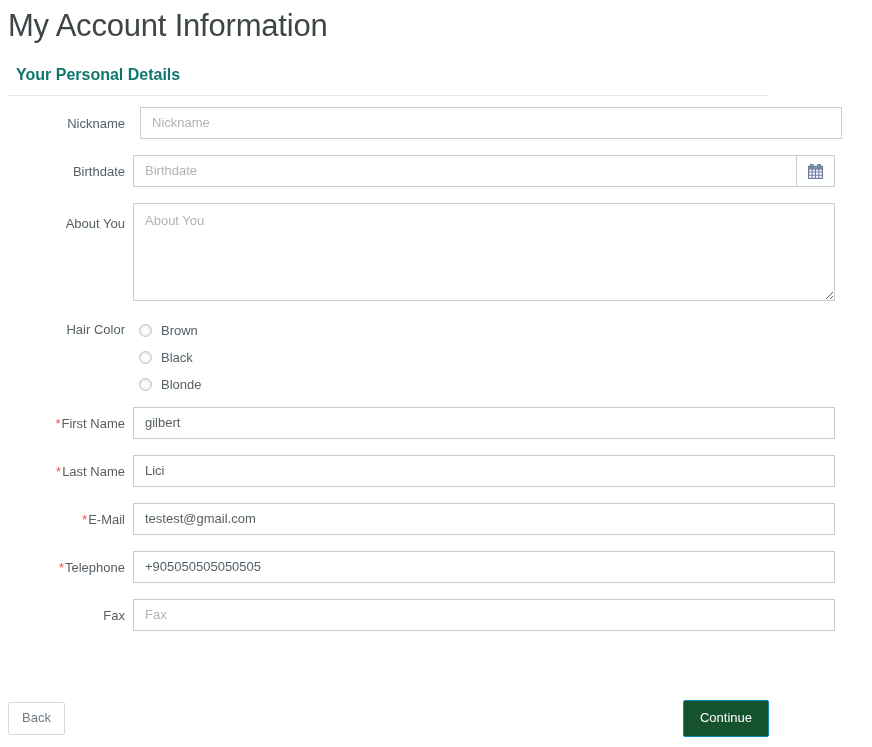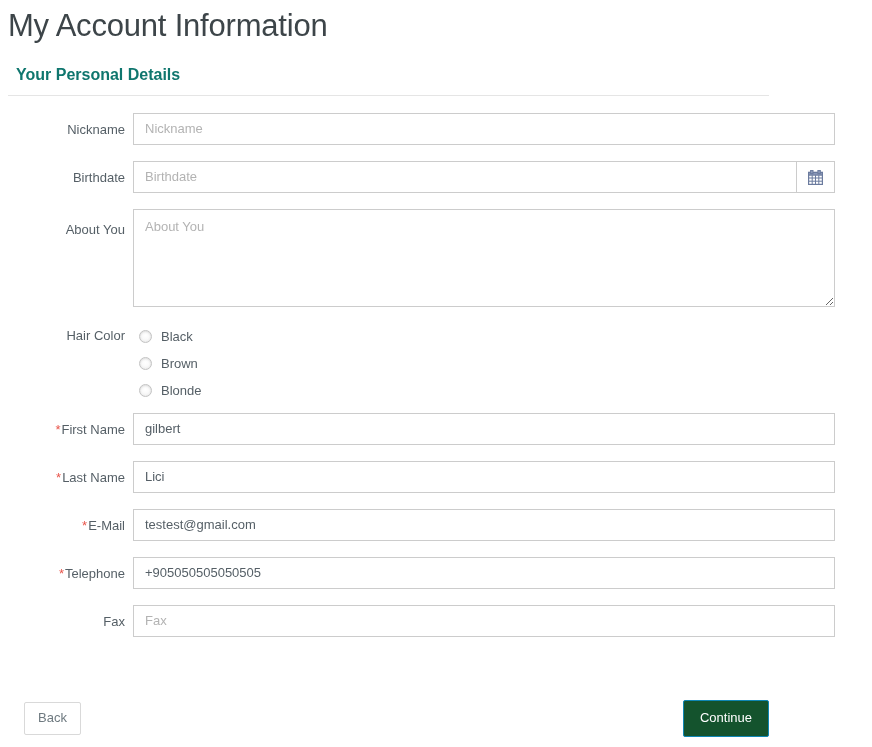--- a/index.html
+++ b/index.html
@@ -51,21 +51,21 @@
 
   
   .form {
     padding-top: 10px;
   }
   .form-row {
     display: flex;
     align-items: flex-start;
     margin-bottom: 16px;
   }
-  .form-row.row-nickname  { margin-top: 7px; }
+  .form-row.row-nickname  { margin-top: 1px; gap: 7px; }
   .form-row.row-hair      { margin-top: 8px; margin-bottom: 9px; }
   .form-row.row-firstname { margin-top: 2px; }
 
   .col-label {
     width: 133px;
     flex: 0 0 133px;
     text-align: right;
     padding-right: 8px;
     padding-top: 8px;
     font-size: 13px;
@@ -167,21 +167,21 @@
   }
   .radio-label {
     font-size: 13px;
     line-height: 17px;
     color: #555f66;
   }
 
   
   .footer {
     position: absolute;
-    left: 16px;
+    left: 0;
     right: 0;
     bottom: 0;
     height: 57px;
     padding: 0 15px 0 8px;
     display: flex;
     align-items: center;
     justify-content: space-between;
   }
   .btn {
     font-family: "Liberation Sans", sans-serif;
@@ -256,25 +256,25 @@
         <textarea class="textarea-input" placeholder="About You" value="" style=""></textarea>
       </div>
     </div>
 
     <div class="form-row row-hair">
       <div class="col-label label-radio">Hair Color</div>
       <div class="col-field">
         <div class="radio-list">
           <label class="radio-item">
             <span class="radio-mark"></span>
-            <span class="radio-label">Black</span>
+            <span class="radio-label">Brown</span>
           </label>
           <label class="radio-item">
             <span class="radio-mark"></span>
-            <span class="radio-label">Brown</span>
+            <span class="radio-label">Black</span>
           </label>
           <label class="radio-item">
             <span class="radio-mark"></span>
             <span class="radio-label">Blonde</span>
           </label>
         </div>
       </div>
     </div>
 
     <div class="form-row row-firstname">

